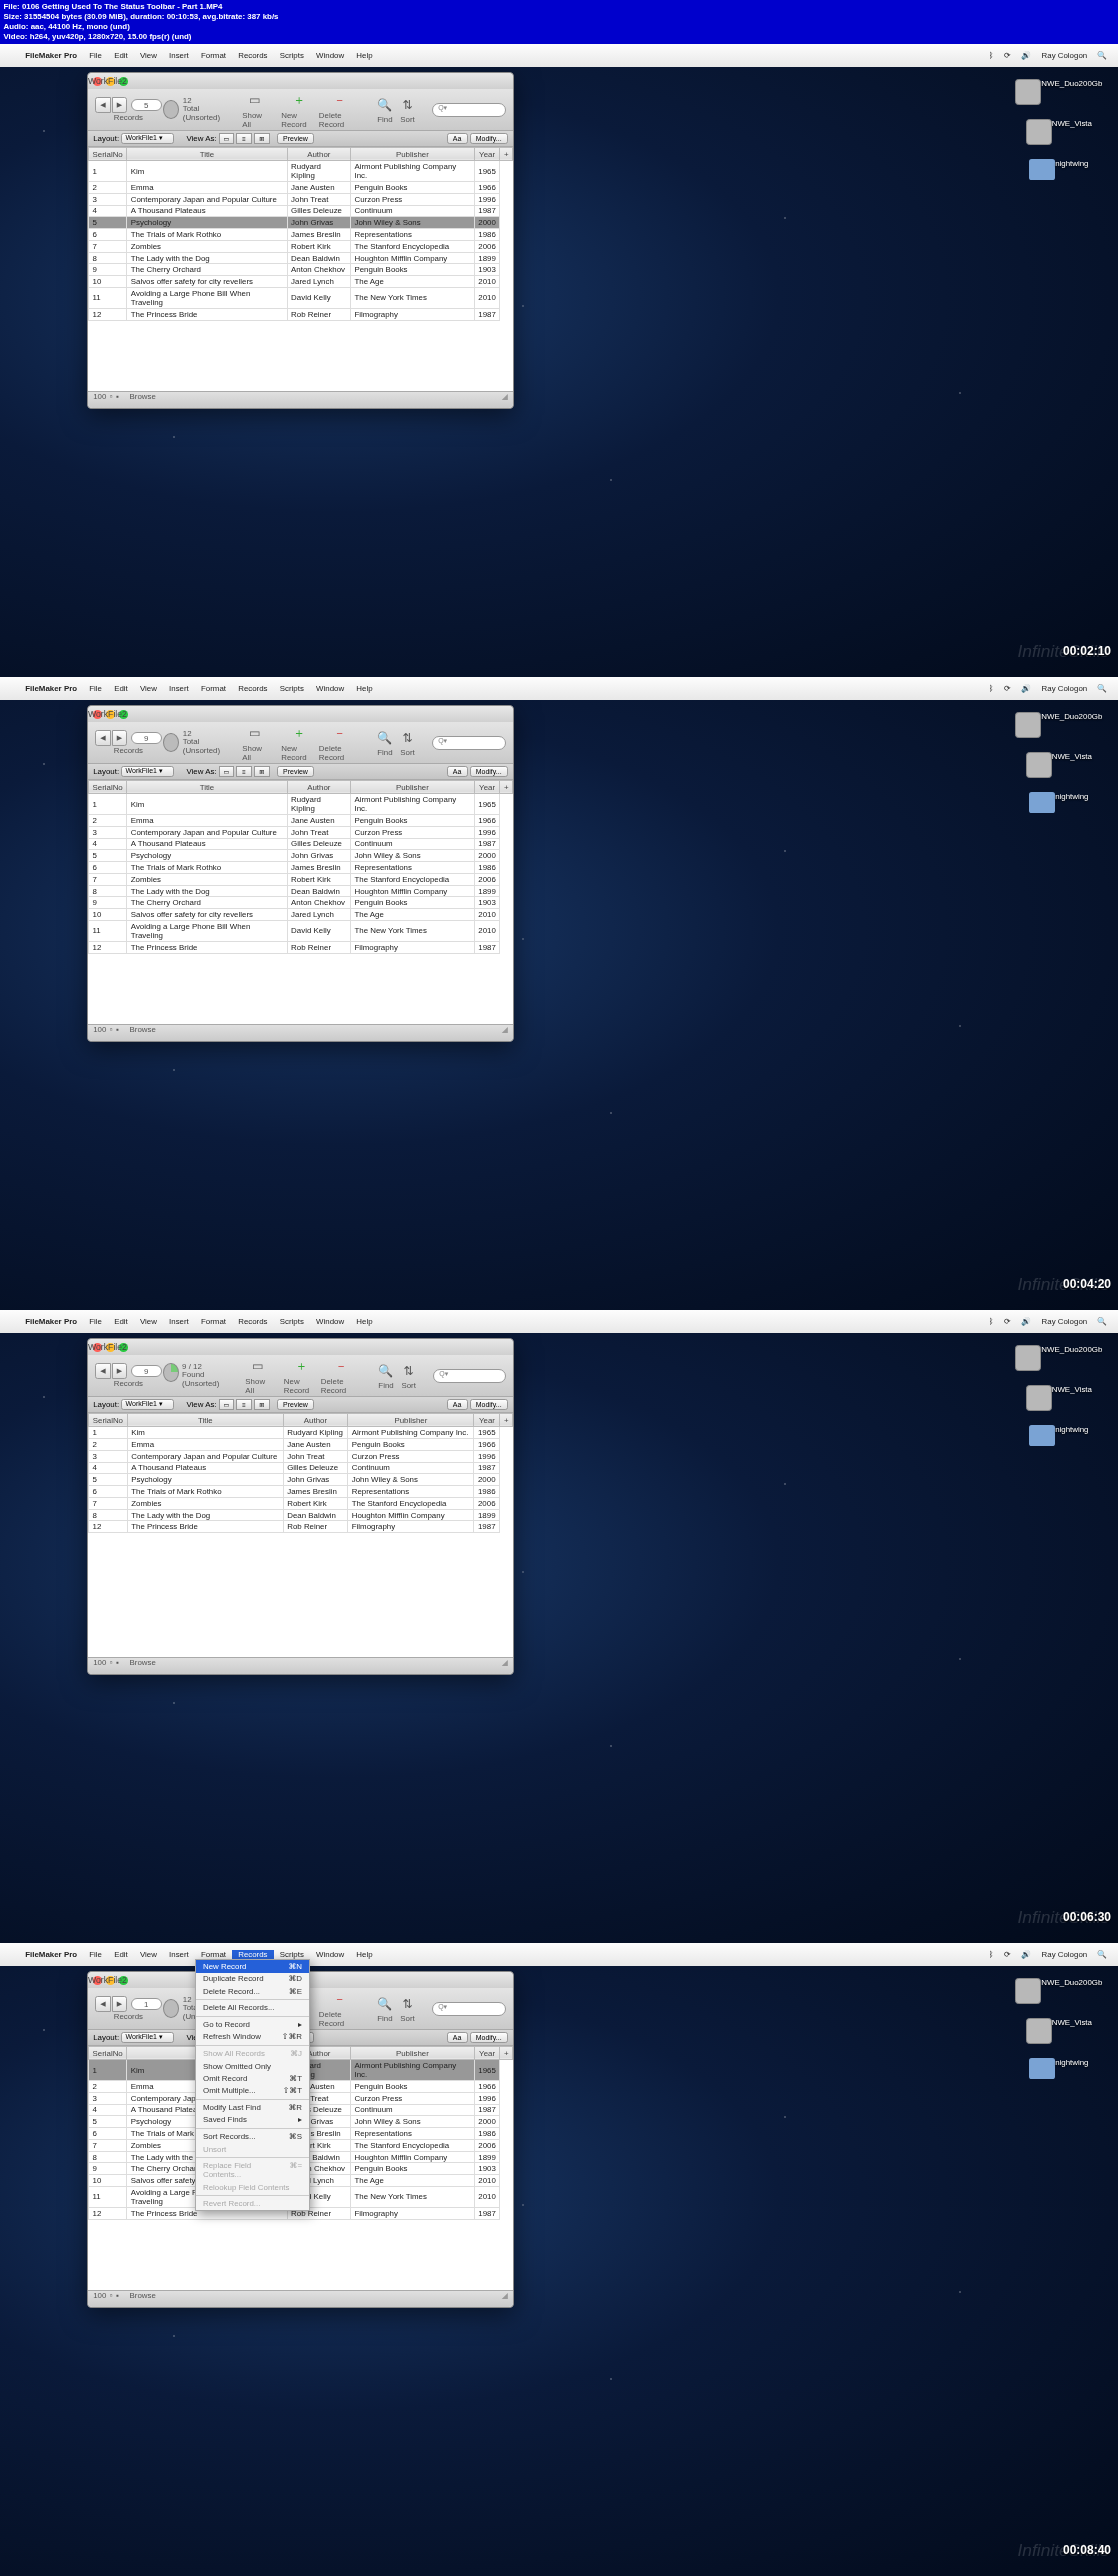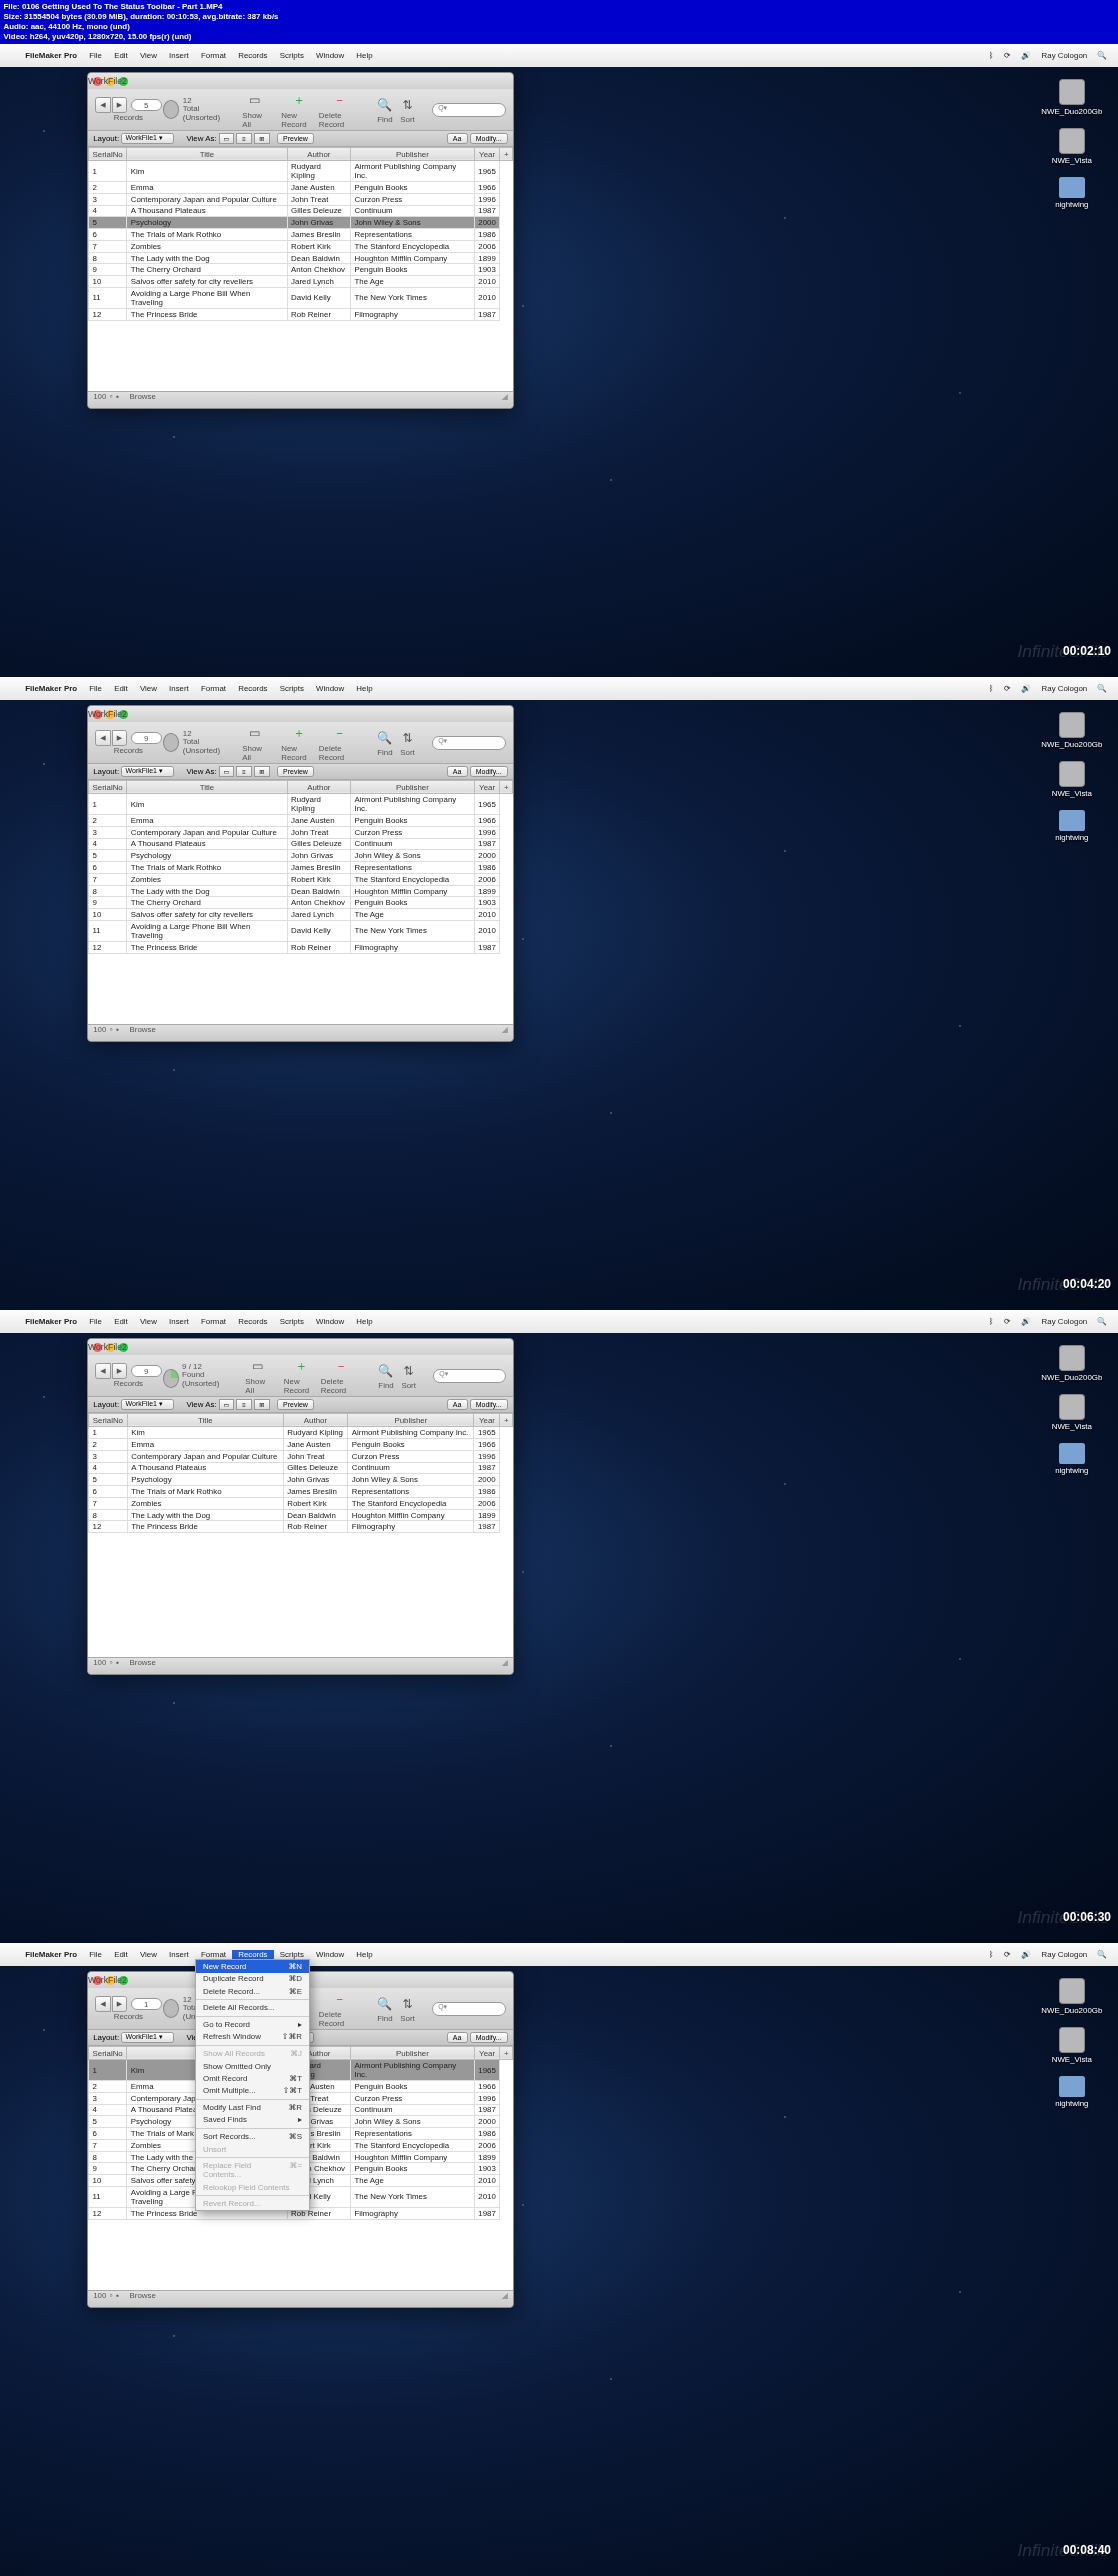--- a/index.html
+++ b/index.html
@@ -7,21 +7,21 @@
 .blue-header{background:#0000cc;color:#fff;padding:1.7px 3.5px;font-weight:bold;font-size:8.7px;line-height:1.3}
 .frame{position:relative;height:633px;background:radial-gradient(ellipse at 30% 40%,#1a3a6a 0%,#0a1a3a 40%,#020a1a 100%);overflow:hidden}
 .stars{position:absolute;inset:0;background-image:radial-gradient(0.9px 0.9px at 44px 87px,#fff,transparent),radial-gradient(0.9px 0.9px at 131px 174px,#fff,transparent),radial-gradient(0.9px 0.9px at 262px 131px,#fff,transparent),radial-gradient(0.9px 0.9px at 523px 262px,#fff,transparent),radial-gradient(0.9px 0.9px at 785px 174px,#fff,transparent),radial-gradient(0.9px 0.9px at 960px 349px,#fff,transparent),radial-gradient(0.9px 0.9px at 611px 436px,#fff,transparent),radial-gradient(0.9px 0.9px at 174px 393px,#fff,transparent)}
 .menubar{height:23px;background:linear-gradient(#fdfdfd,#e8e8e8);display:flex;align-items:center;padding:0 7px;font-size:8.7px;color:#222;position:relative;z-index:10}
 .menubar span{padding:0 6.1px;cursor:default}
 .menubar .app{font-weight:bold}
 .menubar .apple{font-size:10.5px}
 .menubar-right{margin-left:auto;display:flex;align-items:center;gap:3.5px}
 .menubar-right span{padding:0 3.5px}
 .desktop-icons{position:absolute;right:15.7px;top:35px;display:flex;flex-direction:column;gap:12.2px;align-items:center;z-index:2}
-.d-icon{display:flex;flex-direction:column;align-items:center;color:#fff;font-size:7px;text-shadow:0 0.9px 1.7px #000}
+.d-icon{display:flex;flex-direction:row;color:#fff;font-size:7px;text-shadow:0 0.9px 1.7px #000}
 .d-icon .hd{width:26px;height:26px;background:#b8b8b8;border-radius:3.5px;border:0.9px solid #888;margin-bottom:1.7px}
 .d-icon .folder{width:26px;height:21px;background:#7aa3d4;border-radius:2.6px;margin-bottom:1.7px}
 .window{position:absolute;left:87px;top:28px;width:427px;background:#ededed;border:0.9px solid #888;border-radius:4.4px;box-shadow:0 7px 26px rgba(0,0,0,.5);z-index:5}
 .titlebar{height:15.7px;background:linear-gradient(#e8e8e8,#d0d0d0);border-radius:4.4px 4.4px 0 0;display:flex;align-items:center;padding:0 5.2px;position:relative}
 .traffic{display:flex;gap:4.4px}
 .traffic div{width:8.7px;height:8.7px;border-radius:50%}
 .tr-r{background:#ff5f57}.tr-y{background:#febc2e}.tr-g{background:#28c840}
 .win-title{position:absolute;left:0;right:0;text-align:left;font-size:8.7px;color:#444}
 .toolbar{height:42px;background:linear-gradient(#e4e4e4,#cacaca);display:flex;align-items:center;padding:0 7px;gap:1.7px;border-bottom:0.9px solid #aaa}
 .tb-group{display:flex;flex-direction:column;align-items:center;font-size:7px;color:#555}
@@ -550,21 +550,21 @@
       <div style="display:flex;align-items:center;gap:3.5px">
         <div class="nav-btns">
                 <div class="nav-btn">◀</div>
                 <div class="nav-btn">▶</div>
               </div>
         <div class="rec-counter">9</div>
       </div>
       <span>Records</span>
     </div>
     <div class="tb-group">
-      <div style="display:flex;align-items:flex-end;gap:3px">
+      <div style="display:flex;align-items:flex-start;gap:3px">
         <div class="pie "></div>
         <div class="tb-text">
                 <div>9 / 12</div>
                 <div>Found (Unsorted)</div>
               </div>
       </div>
     </div>
     <div class="tb-sep"></div>
     <div class="tb-icon">
             <div class="ic">▭</div>

